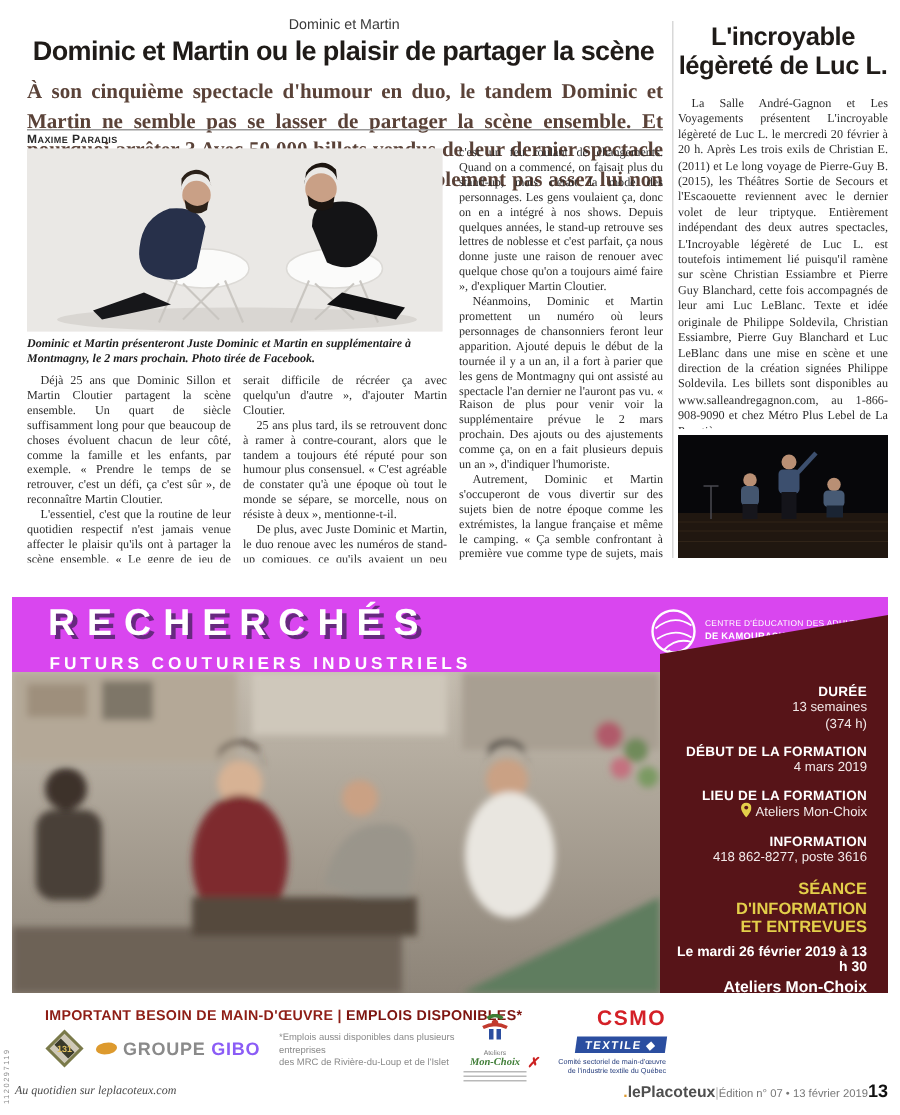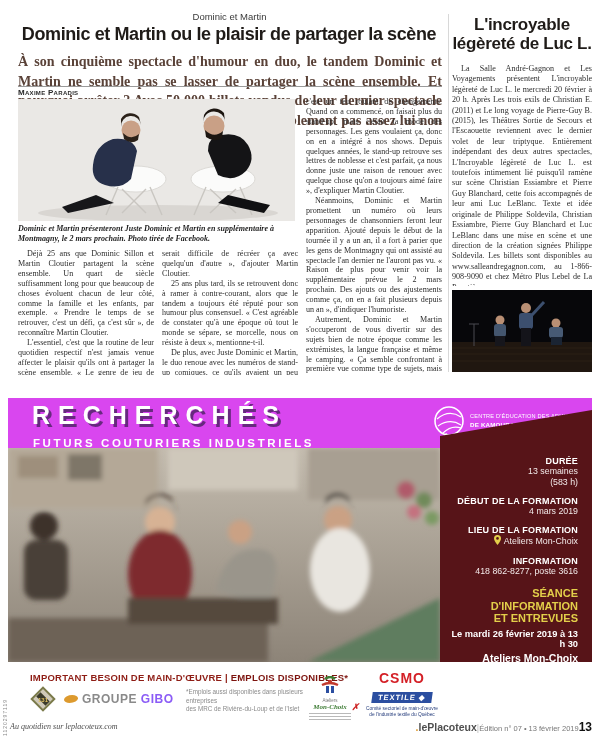--- a/index.html
+++ b/index.html
@@ -79,21 +79,21 @@
   .gibo{ position:absolute; left:22px; top:24px; display:flex; align-items:center; gap:8px; }
   .gibo-words{ font-family:"Liberation Sans",sans-serif; font-weight:bold; font-size:12px; letter-spacing:.5px; }
   .gibo-words .g1{ color:#8a8a8a; } .gibo-words .g2{ color:#8b5cf6; }
   .gibo-leaf{ width:14px; height:8px; background:#dd9a2e; border-radius:60% 40% 60% 40%; display:inline-block; margin-right:4px;}
   .ad-note{ position:absolute; left:178px; top:26px; width:125px; font-family:"Liberation Sans",sans-serif;
             font-size:6.3px; line-height:1.35; color:#8a8a8a; }
   .amc{ position:absolute; left:297px; top:14px; width:50px; text-align:center; }
   .amc .script{ font-family:"Liberation Serif",serif; font-style:italic; font-weight:bold; font-size:7px; color:#3f7d36; position:relative;}
   .amc .script .x{ color:#c22; font-size:9px; position:absolute; right:-4px; top:-1px;}
   .amc .tinybars div{ height:1.5px; background:#b9b9b9; margin:1.5px 4px; }
-  .csmo{ position:absolute; left:352px; top:8px; width:84px; text-align:center; font-family:"Liberation Sans",sans-serif;}
+  .csmo{ position:absolute; left:352px; top:8px; width:84px; text-align:right; font-family:"Liberation Sans",sans-serif;}
   .csmo .c1{ color:#d42027; font-weight:bold; font-size:14px; letter-spacing:1px; }
   .csmo .c2{ display:inline-block; background:#2b4ea0; color:#fff; font-weight:bold; font-size:7.5px;
              letter-spacing:1px; padding:1px 6px; transform:skewX(-8deg); margin-top:1px; }
   .csmo .c3{ font-size:4.8px; color:#223a7a; line-height:1.3; margin-top:2px; }
 
   
   .footer-left{ position:absolute; left:10px; top:722px; font-style:italic; font-size:8px; color:#4a4a4a; }
   .footer-right{ position:absolute; right:8px; top:720px; display:flex; align-items:baseline; gap:0;
                  font-family:"Liberation Sans",sans-serif; }
   .brand{ font-weight:bold; font-size:10.5px; color:#4f4f4f; }
@@ -266,21 +266,21 @@
           <rect x="120" y="150" width="150" height="26" fill="#54483c"></rect>
         </g>
       </svg>
       
     </div>
 
     <div class="ad-side">
       <div class="sec">
         <div class="lab">DURÉE</div>
         <div class="val">13 semaines</div>
-        <div class="val">(583 h)</div>
+        <div class="val">(374 h)</div>
       </div>
       <div class="sec">
         <div class="lab">DÉBUT DE LA FORMATION</div>
         <div class="val">4 mars 2019</div>
       </div>
       <div class="sec">
         <div class="lab">LIEU DE LA FORMATION</div>
         <div class="val">
           <span class="pin">
             <svg width="7" height="10" viewBox="0 0 7 10">

